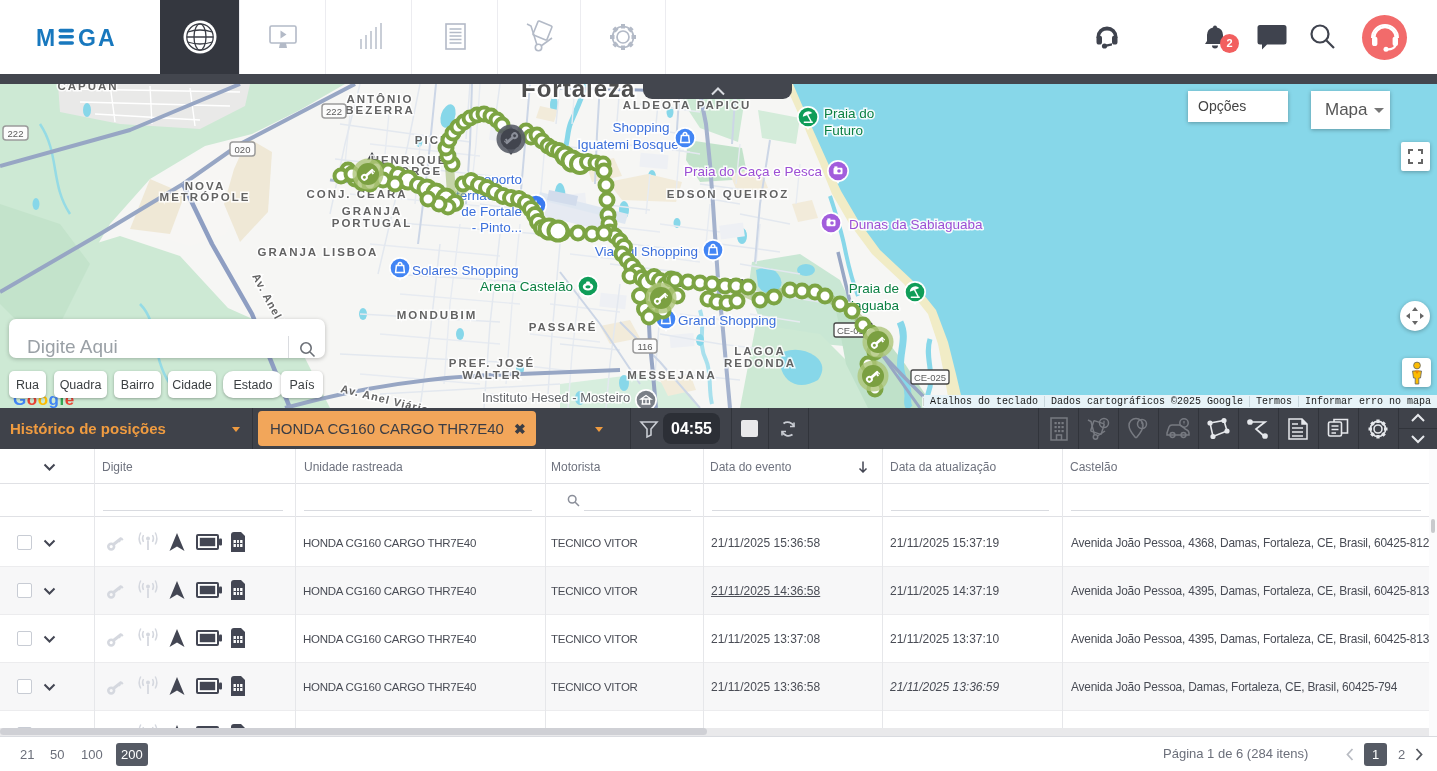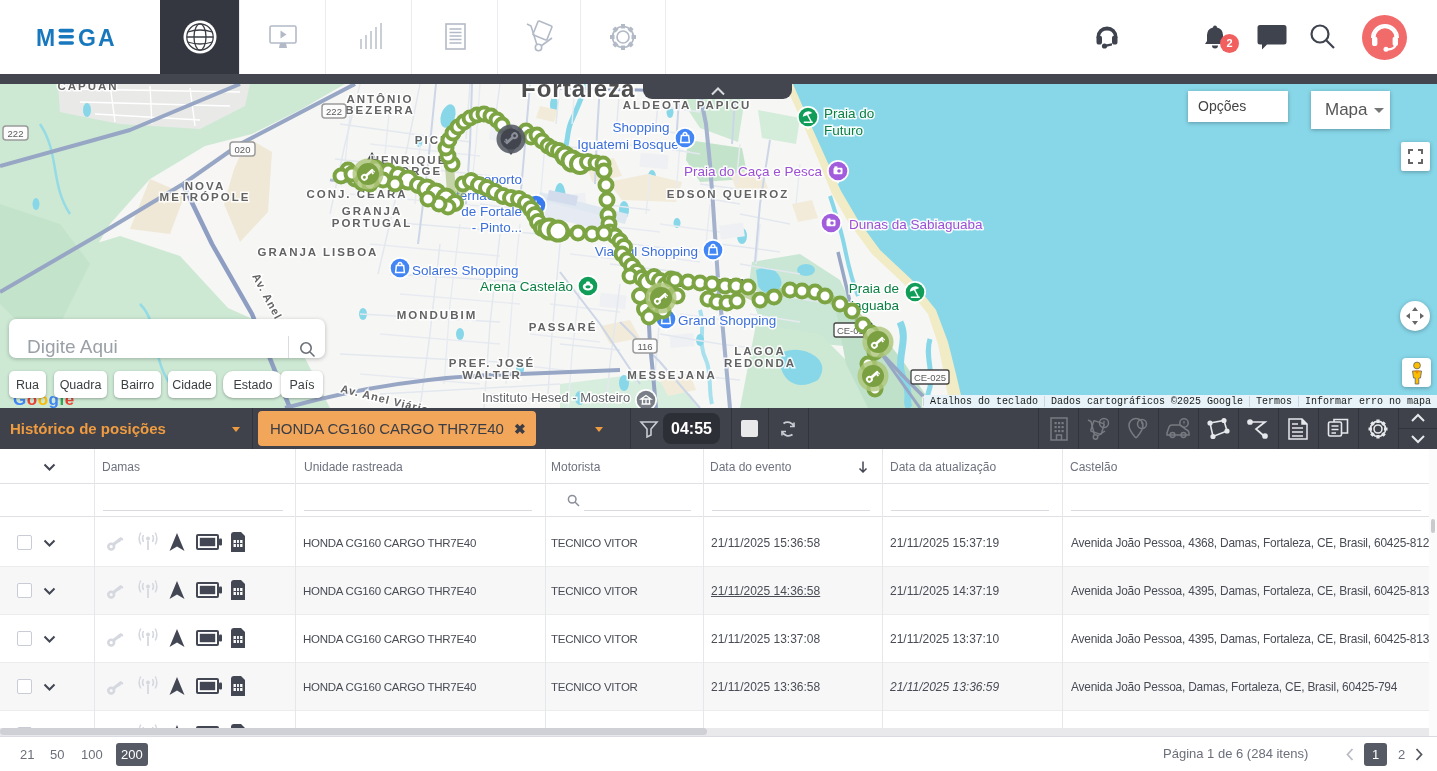--- a/index.html
+++ b/index.html
@@ -804,21 +804,21 @@
           <path d="M2,2 L8,8 L14,2"></path>
         </svg>
   </div>
 </div>
 
 <div class="grid">
   <div class="ghead">
     <svg width="13" height="8" viewBox="0 0 13 8" style="position:absolute;left:43px;top:14px;" fill="none" stroke="#434653" stroke-width="2">
           <path d="M1.5,1.5 L6.5,6.5 L11.5,1.5"></path>
         </svg>
-    <div class="hcell" style="left:102px;">Damas</div>
+    <div class="hcell" style="left:102px;">Digite</div>
     <div class="hcell" style="left:304px;">Unidade rastreada</div>
     <div class="hcell" style="left:551px;">Motorista</div>
     <div class="hcell" style="left:710px;">Data do evento</div>
     <svg width="10" height="12" viewBox="0 0 10 12" style="position:absolute;left:858px;top:12px;" fill="none" stroke="#434653" stroke-width="1.5">
           <path d="M5,0.5 L5,10.5 M1.5,7.5 L5,11 L8.5,7.5"></path>
         </svg>
     <div class="hcell" style="left:890px;">Data da atualização</div>
     <div class="hcell" style="left:1070px;">Castelão</div>
   </div>
   <div class="gfilter">

